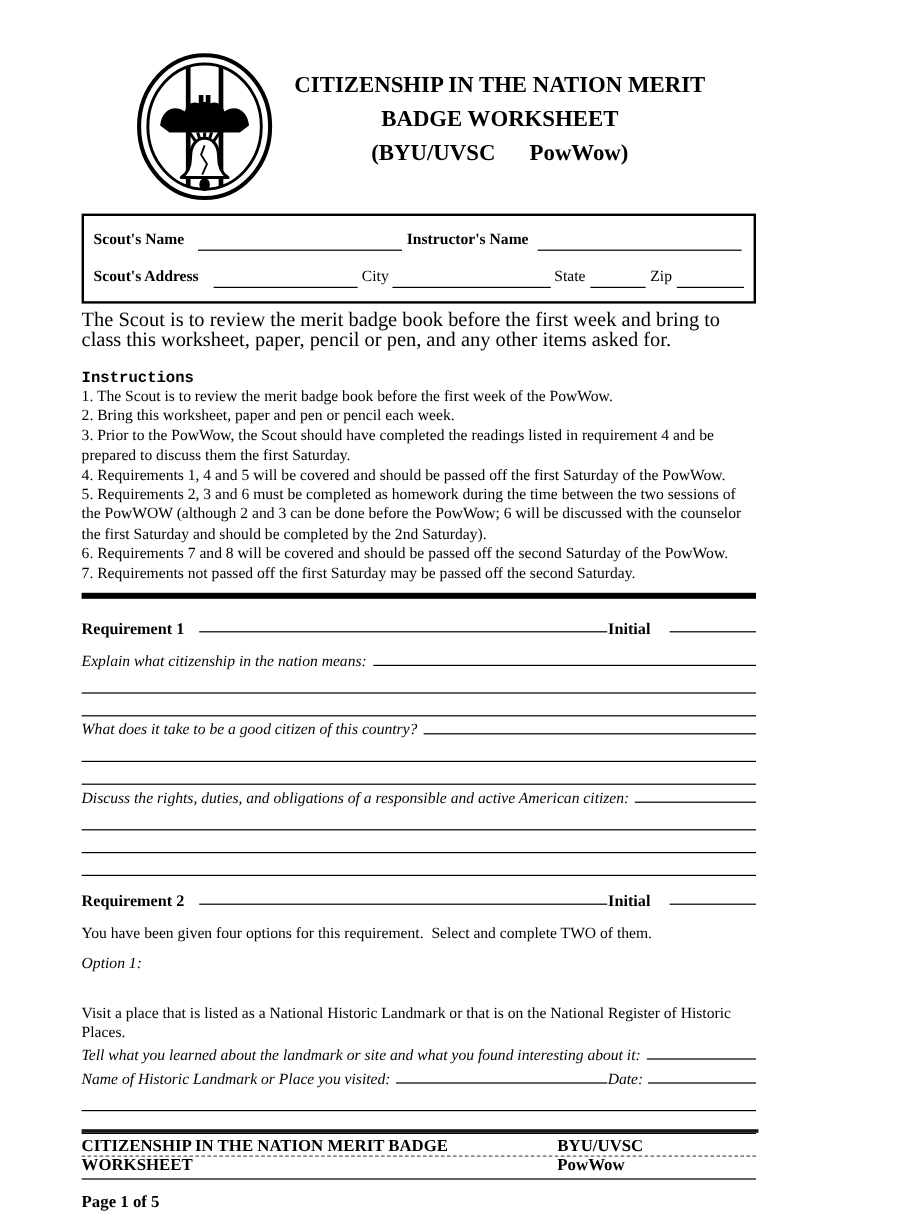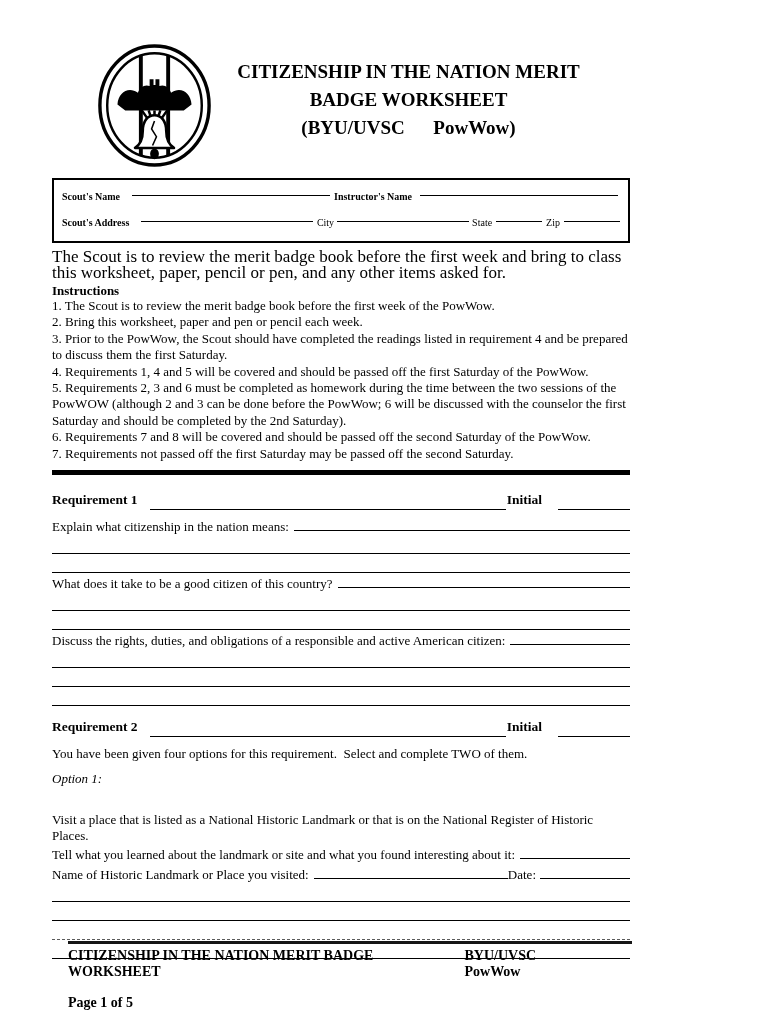--- a/index.html
+++ b/index.html
@@ -2,51 +2,51 @@
 <html><head>
 <meta charset="utf-8">
 <style>
   html,body{margin:0;padding:0;background:#ffffff;}
   .page{
     position:relative;
     width:698px;height:1024px;
     background:#ffffff;color:#000;
     font-family:"Liberation Serif","DejaVu Serif",serif;
     box-sizing:border-box;
-    padding:42px 68px 0 52px;
+    padding:42px 68px 0 68px;
     overflow:hidden;
   }
   
   .header{display:flex;align-items:flex-start;}
   .logo-wrap{flex:0 0 auto;margin-left:44px;width:117px;height:127px;}
   .titles{flex:1;text-align:center;font-weight:bold;font-size:19px;line-height:28px;padding-top:16px;padding-right:26px;}
   .title-line3{white-space:pre;}
   
   .info-box{border:2px solid #000;margin-top:9px;padding:11px 8px 13px 8px;}
-  .info-row{display:flex;align-items:flex-start;font-size:10px;}
+  .info-row{display:flex;align-items:flex-end;font-size:13px;}
   .info-row + .info-row{margin-top:15px;}
   .blabel{font-weight:bold;white-space:nowrap;}
   .rlabel{white-space:nowrap;}
   .fill{height:4px;margin-bottom:-2px;border-bottom:1.7px solid #000;}
   .fill.grow{flex:1 1 auto;margin-left:12px;margin-right:4px;}
   .fill.grow2{flex:1 1 auto;margin-left:8px;margin-right:2px;}
   .fill.w132{flex:0 0 132px;margin-left:3px;margin-right:3px;}
   .fill.w46{flex:0 0 46px;margin-left:4px;margin-right:4px;}
   .fill.w56{flex:0 0 56px;margin-left:4px;}
   .fill.w72{flex:0 0 72px;margin-left:16px;}
   .fill.w90{flex:0 0 90px;margin-left:4px;}
   
   .intro{margin-top:6px;font-size:17px;line-height:16px;}
-  .instr-head{margin-top:2px;font-size:13px;font-weight:bold;line-height:15px;}
+  .instr-head{margin-top:16px;font-size:13px;font-weight:bold;line-height:15px;font-family:Liberation Mono, monospace;}
   .instr-item{font-size:13px;line-height:16.4px;}
   .thick-rule{margin-top:8px;height:4.5px;background:#000;}
-  .req-row{display:flex;align-items:flex-end;font-size:13.5px;}
+  .req-row{display:flex;align-items:center;font-size:13.5px;}
   .req-label{font-weight:bold;white-space:nowrap;}
   .req-row .fill.mid{flex:1 1 auto;margin-left:12px;margin-right:1px;}
-  .q-row{display:flex;align-items:baseline;font-size:13px;}
+  .q-row{display:flex;align-items:baseline;font-size:13px;font-style:italic;}
   .q-label{white-space:nowrap;}
   .q-row .fill.rest{flex:1 1 auto;margin-left:5px;}
   .bline{height:18px;border-bottom:1.7px solid #000;}
   .bline.dashed{border-bottom:1.6px dashed #5a5a5a;}
   .para{font-size:13px;line-height:16px;}
   .prewrap{white-space:pre-wrap;}
   .italic{font-style:italic;}
   
   .footer{position:absolute;left:68px;right:66px;top:941px;}
   .footer-rule{height:2.5px;background:#161616;}

